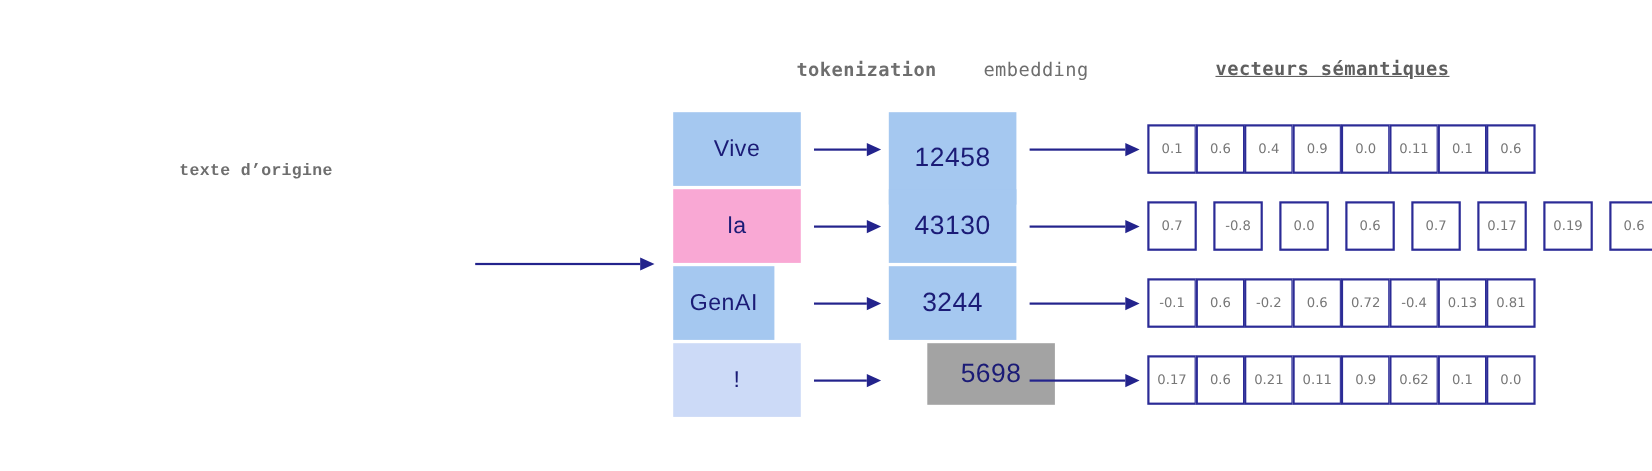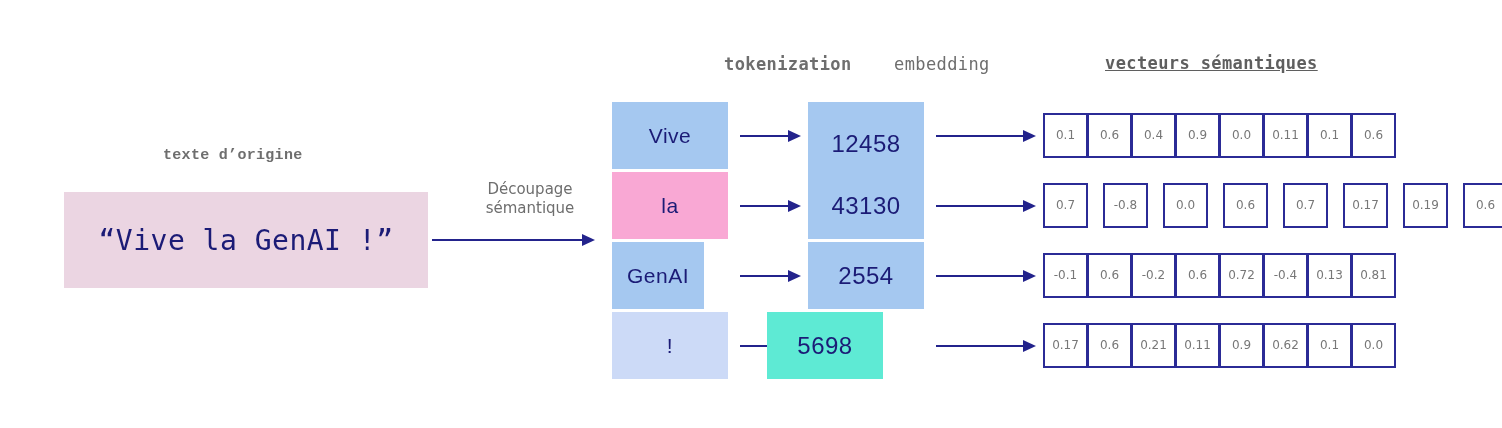--- a/index.html
+++ b/index.html
@@ -109,28 +109,21 @@
 </head>
 <body>
 
 <div id="stage">
 
   <div class="col-header" style="left:724px;top:54px;font-weight:bold;">tokenization</div>
   <div class="col-header" style="left:894px;top:54px;">embedding</div>
   <div class="col-header bold" style="left:1105px;top:53px;">vecteurs sémantiques</div>
 
   <div class="section-label" style="left:163px;top:147px;">texte d’origine</div>
-  <div class="pink-box" style="left:64px;top:192px;width:364px;height:96px;">
-    <span class="quote">“Vive la GenAI !”</span>
-  </div>
-
-  <div class="transform-label" style="left:470px;top:180px;width:120px;">
-    <span>Découpage</span><br>
-    <span>sémantique</span>
-  </div>
+
   <div class="arrow" style="left:432px;top:233px;width:163px;">
     <div class="shaft" style="width:150px;"></div>
     <div class="head" style="left:150px;"></div>
   </div>
 
   <div id="rows-layer">
       <div class="cell token-cell" style="left: 612px; top: 102px; width: 116px; height: 67px; background: rgb(165, 200, 240);">Vive</div>
       <div class="arrow" style="left: 740px; top: 128.5px;">
         <div class="shaft" style="width:48px;"></div>
         <div class="head" style="left:48px;"></div>
@@ -168,41 +161,41 @@
         <div class="vec-cell">0.7</div>
         <div class="vec-cell">0.17</div>
         <div class="vec-cell">0.19</div>
         <div class="vec-cell">0.6</div>
       </div>
       <div class="cell token-cell" style="left: 612px; top: 242px; width: 92px; height: 67px; background: rgb(165, 200, 240);">GenAI</div>
       <div class="arrow" style="left: 740px; top: 268.5px;">
         <div class="shaft" style="width:48px;"></div>
         <div class="head" style="left:48px;"></div>
       </div>
-      <div class="cell id-cell" style="left: 808px; top: 242px; width: 116px; height: 67px; background: rgb(165, 200, 240);">2554</div>
+      <div class="cell id-cell" style="left: 808px; top: 242px; width: 116px; height: 67px; background: rgb(165, 200, 240);">3244</div>
       <div class="arrow" style="left: 936px; top: 268.5px;">
         <div class="shaft" style="width:87px;"></div>
         <div class="head" style="left:87px;"></div>
       </div>
       <div class="vector-row" style="left: 1043px; top: 252.5px;">
         <div class="vec-cell">-0.1</div>
         <div class="vec-cell">0.6</div>
         <div class="vec-cell">-0.2</div>
         <div class="vec-cell">0.6</div>
         <div class="vec-cell">0.72</div>
         <div class="vec-cell">-0.4</div>
         <div class="vec-cell">0.13</div>
         <div class="vec-cell">0.81</div>
       </div>
       <div class="cell token-cell" style="left: 612px; top: 312px; width: 116px; height: 67px; background: rgb(204, 218, 247);">!</div>
       <div class="arrow" style="left: 740px; top: 338.5px;">
         <div class="shaft" style="width:48px;"></div>
         <div class="head" style="left:48px;"></div>
       </div>
-      <div class="cell id-cell" style="left: 767px; top: 312px; width: 116px; height: 67px; background: #5eead4;">5698</div>
+      <div class="cell id-cell" style="left: 843px; top: 312px; width: 116px; height: 56px; background: #a3a3a3;">5698</div>
       <div class="arrow" style="left: 936px; top: 338.5px;">
         <div class="shaft" style="width:87px;"></div>
         <div class="head" style="left:87px;"></div>
       </div>
       <div class="vector-row" style="left: 1043px; top: 322.5px;">
         <div class="vec-cell">0.17</div>
         <div class="vec-cell">0.6</div>
         <div class="vec-cell">0.21</div>
         <div class="vec-cell">0.11</div>
         <div class="vec-cell">0.9</div>

